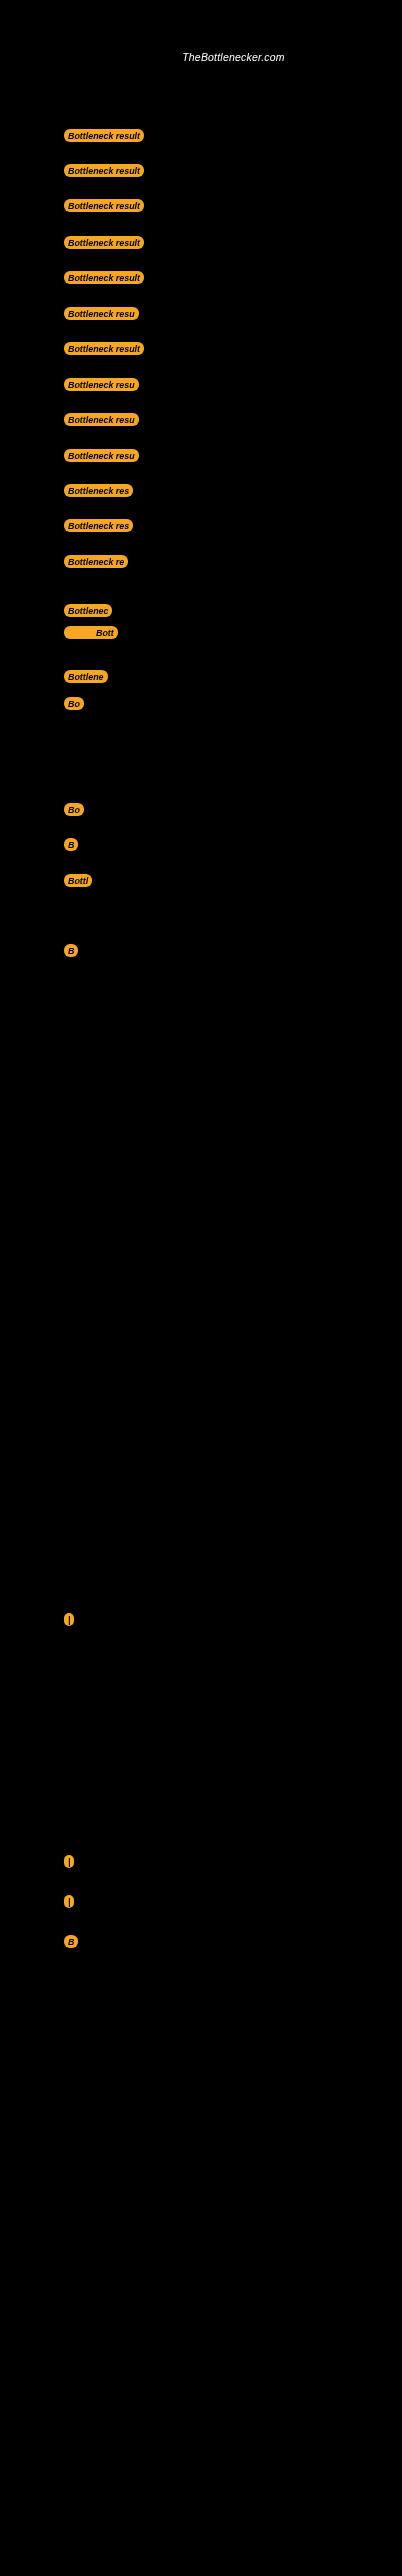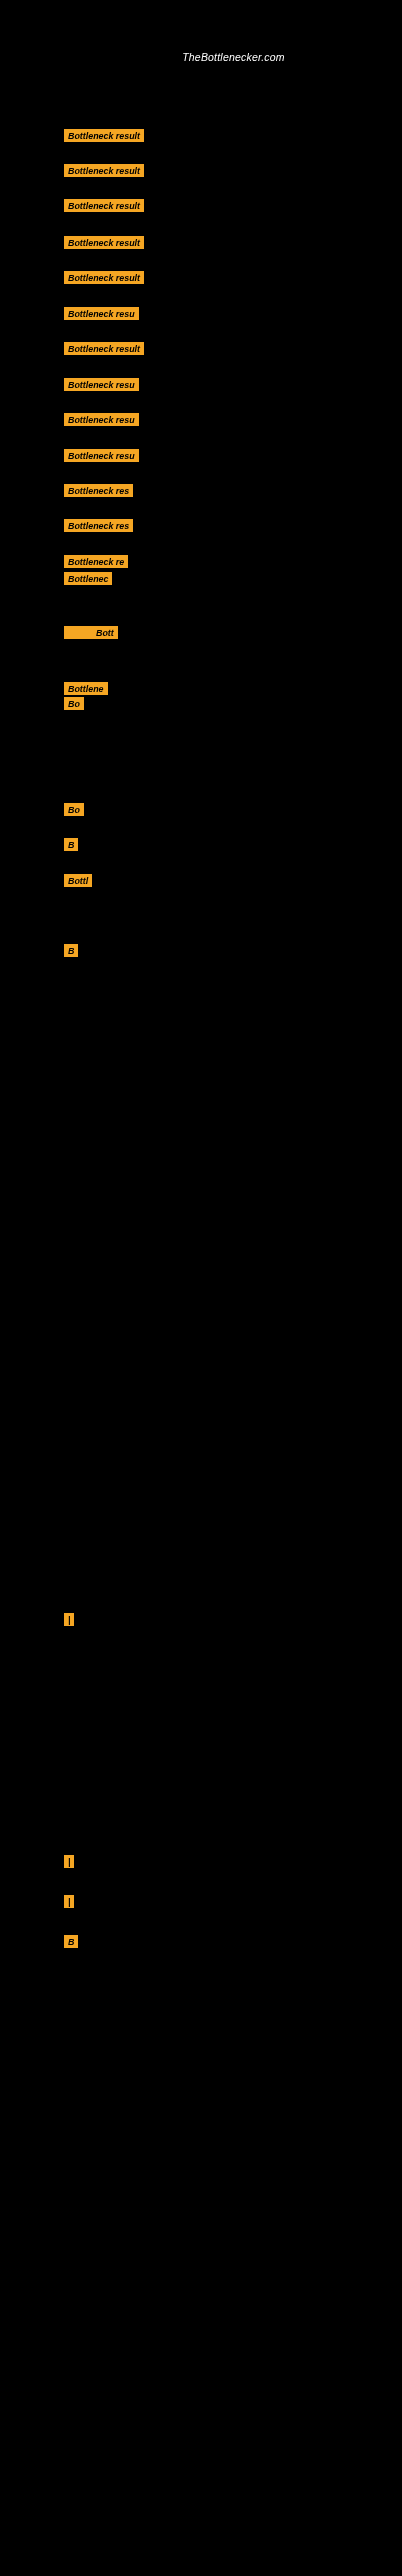--- a/index.html
+++ b/index.html
@@ -20,20 +20,21 @@
     .badge {
       display: inline-block;
       background: #f5a623;
       color: #000;
       font-size: 8.9px;
       font-weight: bold;
       padding: 1.6px 4px;
       white-space: nowrap;
       position: absolute;
       left: 0;
+      border-radius: 6px;
     }
   </style>
 </head>
 <body>
 
 <div class="site-title">TheBottlenecker.com</div>
 
 <div id="badges-container" style="position:relative; width:100%; height:2576px;">
 <div class="badge" style="top: 29px;">Bottleneck result</div>
     <div class="badge" style="top: 64px;">Bottleneck result</div>
@@ -41,23 +42,23 @@
     <div class="badge" style="top: 136px;">Bottleneck result</div>
     <div class="badge" style="top: 171px;">Bottleneck result</div>
     <div class="badge" style="top: 207px;">Bottleneck resu</div>
     <div class="badge" style="top: 242px;">Bottleneck result</div>
     <div class="badge" style="top: 278px;">Bottleneck resu</div>
     <div class="badge" style="top: 313px;">Bottleneck resu</div>
     <div class="badge" style="top: 349px;">Bottleneck resu</div>
     <div class="badge" style="top: 384px;">Bottleneck res</div>
     <div class="badge" style="top: 419px;">Bottleneck res</div>
     <div class="badge" style="top: 455px; text-align: right;">Bottleneck re</div>
-    <div class="badge" style="top: 472px;">Bottlenec</div>
+    <div class="badge" style="top: 504px;">Bottlenec</div>
     <div class="badge" style="top: 526px; padding-left: 32px;">Bott</div>
-    <div class="badge" style="top: 582px;">Bottlene</div>
+    <div class="badge" style="top: 570px;">Bottlene</div>
     <div class="badge" style="top: 597px;">Bo</div>
     <div class="badge" style="top: 703px;">Bo</div>
     <div class="badge" style="top: 738px;">B</div>
     <div class="badge" style="top: 774px;">Bottl</div>
     <div class="badge" style="top: 844px;">B</div>
     <div class="badge" style="top: 1513px;">|</div>
     <div class="badge" style="top: 1755px;">|</div>
     <div class="badge" style="top: 1795px;">|</div>
     <div class="badge" style="top: 1835px;">B</div>
   </div>

